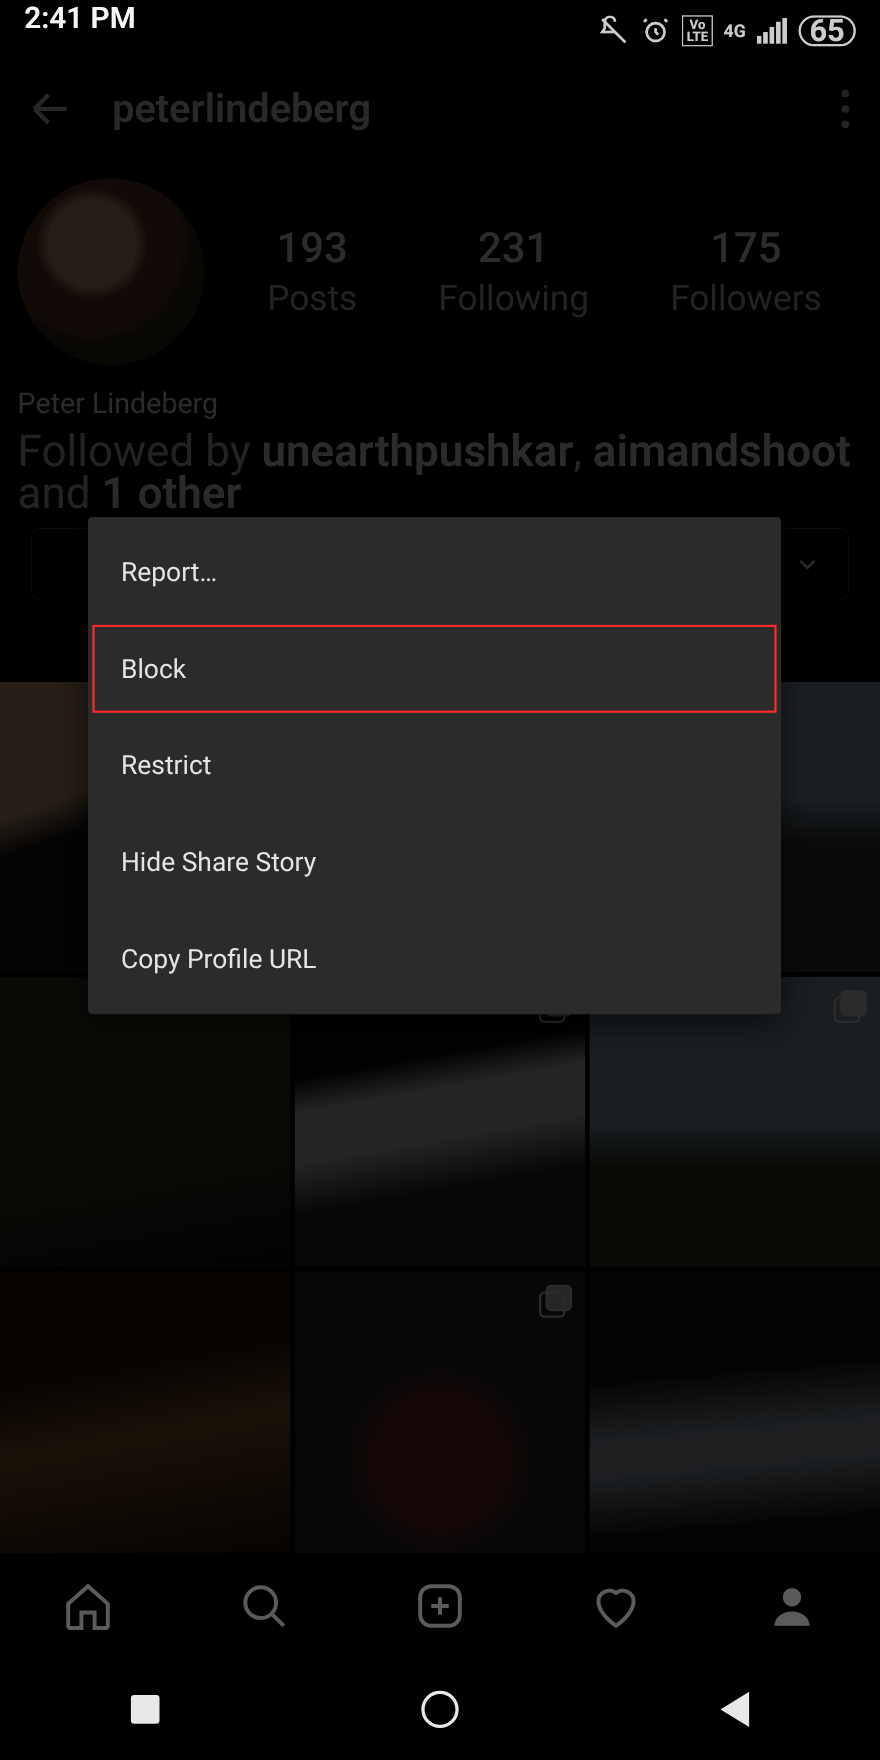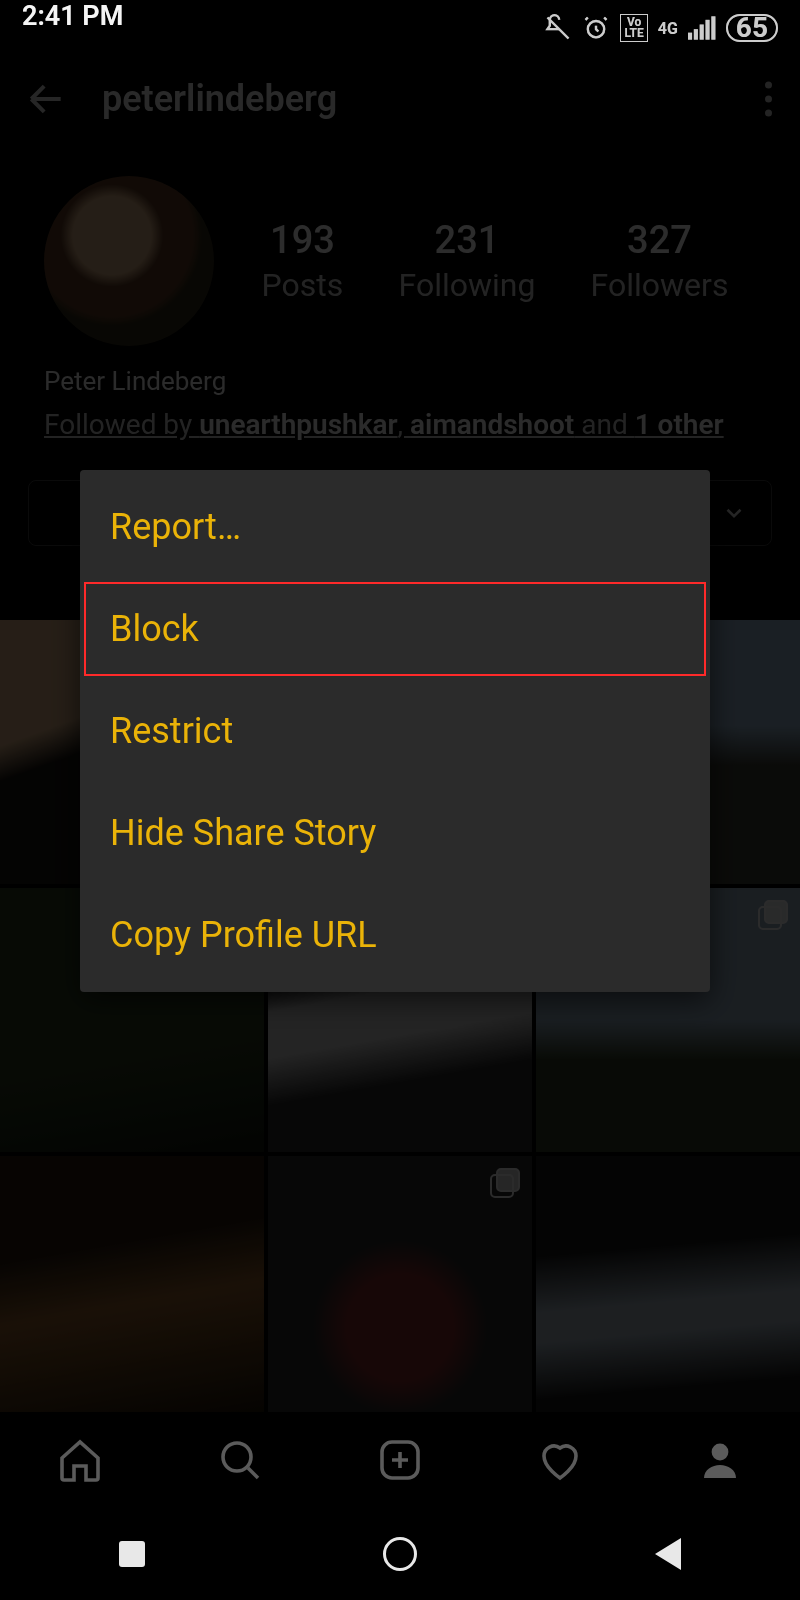--- a/index.html
+++ b/index.html
@@ -17,30 +17,30 @@
   .dimmed { opacity:0.42; }
 
   
   .app-header { position:absolute; top:56px; left:0; right:0; height:86px; display:flex; align-items:center; padding:0 24px; }
   .back-arrow { width:44px; height:44px; }
   .username { font-size:36px; font-weight:600; color:#dcdcdc; margin-left:34px; }
   .kebab { position:absolute; right:28px; top:50%; transform:translateY(-50%); display:flex; flex-direction:column; gap:7px; }
   .kebab .dot { width:7px; height:7px; border-radius:50%; background:#bfbfbf; }
 
   
-  .profile { position:absolute; top:176px; left:0; right:0; padding:0 44px; }
+  .profile { position:absolute; top:162px; left:0; right:0; padding:0 16px; }
   .profile-top { display:flex; align-items:center; }
   .avatar { width:170px; height:170px; border-radius:50%; background: radial-gradient(circle at 40% 35%, #c7a07a 0 26%, #5b3a24 34% 54%, #2e2818 60% 100%); flex-shrink:0; }
   .stats { flex:1; display:flex; justify-content:space-around; padding-left:20px; }
   .stat { text-align:center; }
   .stat-num { font-size:38px; font-weight:500; color:#e9e9e9; }
   .stat-lab { font-size:32px; color:#bdbdbd; margin-top:4px; }
 
   .display-name { font-size:26px; color:#e2e2e2; margin-top:20px; }
-  .followed-by { font-size:28px; color:#bdbdbd; margin-top:10px; line-height:38px;text-decoration:underline; }
+  .followed-by { font-size:40px; color:#bdbdbd; margin-top:10px; line-height:38px; }
   .followed-by b { color:#e4e4e4; font-weight:600; }
 
   .action-buttons { position:absolute; top:480px; left:28px; right:28px; height:66px; display:flex; gap:12px; }
   .btn-main { flex:1; border:1.5px solid #3a3a3a; border-radius:8px; background:#000; }
   .btn-drop { width:76px; border:1.5px solid #3a3a3a; border-radius:8px; background:#000; display:flex; align-items:center; justify-content:center; }
   .cell { width:100%; aspect-ratio:1/1; position:relative; }
   .c1 { background:linear-gradient(160deg,#caa37a 0 35%,#1a1612 45% 100%); }
   .c2 { background:linear-gradient(180deg,#57788f 0 45%,#1e2f2a 60% 100%); }
   .c3 { background:linear-gradient(180deg,#8ca8c0 0 40%,#3a3c34 55% 100%); }
   .c4 { background:linear-gradient(170deg,#2a3a20 0 60%,#11170d 100%); }
@@ -62,21 +62,21 @@
   .sys-nav { position:absolute; left:0; right:0; bottom:0; height:92px; background:#000; display:flex; align-items:center; justify-content:space-around; }
   .sys-nav .sq { width:26px; height:26px; background:#e8e8e8; border-radius:3px; }
   .sys-nav .circ { width:34px; height:34px; border:3px solid #e8e8e8; border-radius:50%; }
   .sys-nav .tri { width:0; height:0; border-top:16px solid transparent; border-bottom:16px solid transparent; border-right:26px solid #e8e8e8; }
 
   
   .scrim { position:absolute; inset:0; background:rgba(0,0,0,0.55); }
 
   
   .menu { position:absolute; top:470px; left:80px; width:630px; background:#2b2b2b; border-radius:4px; box-shadow:0 8px 30px rgba(0,0,0,0.6); padding:6px 0; }
-  .menu-item { padding:30px 30px; font-size:36px; color:#eab308; }
+  .menu-item { padding:30px 30px; font-size:24px; color:#e5e5e5; }
   .menu-item.highlight { outline:2.5px solid #ff2a2a; outline-offset:-6px; border-radius:3px; }
 
   
   .grid-wrap { position:absolute; top:620px; left:0; right:0; bottom:188px; overflow:hidden; }
   .grid-inner { display:grid; grid-template-columns:repeat(3,1fr); gap:4px; }
 
 </style>
 </head>
 <body>
 
@@ -102,21 +102,21 @@
         <div class="stats">
           <div class="stat">
             <div class="stat-num">193</div>
             <div class="stat-lab">Posts</div>
           </div>
           <div class="stat">
             <div class="stat-num">231</div>
             <div class="stat-lab">Following</div>
           </div>
           <div class="stat">
-            <div class="stat-num">327</div>
+            <div class="stat-num">175</div>
             <div class="stat-lab">Followers</div>
           </div>
         </div>
       </div>
       <div class="display-name">Peter Lindeberg</div>
       <div class="followed-by">
         <span>Followed by </span><b>unearthpushkar</b><span>, </span><b>aimandshoot</b><span> and </span><b>1 other</b>
       </div>
     </div>
 

